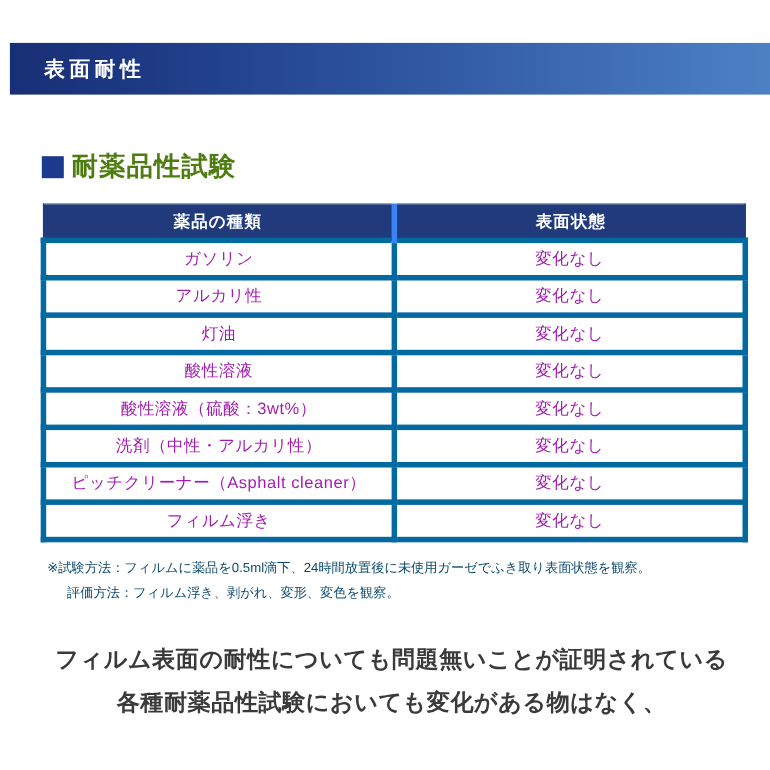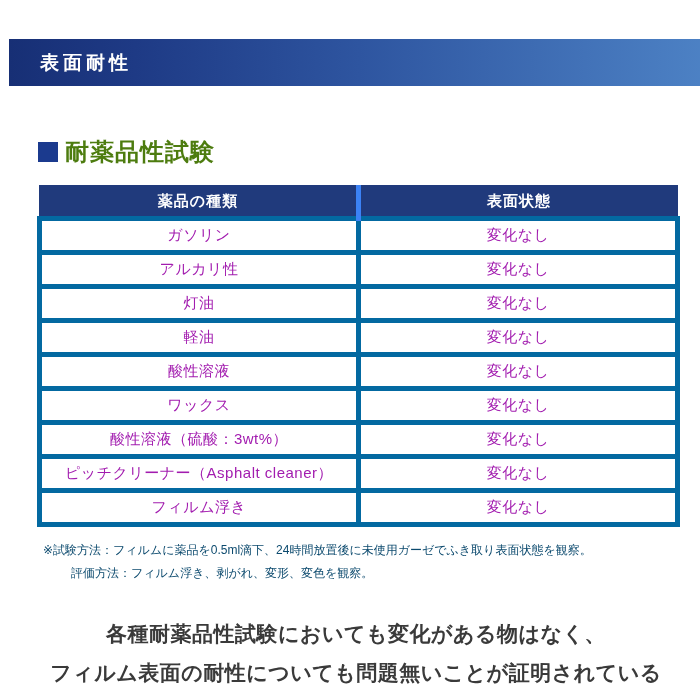--- a/index.html
+++ b/index.html
@@ -84,21 +84,21 @@
   }
 
   
   .footnotes {
     margin: 9px 0 0 28px;
     font-size: 12px;
     color: #0c4a6e;
     line-height: 17px;
   }
   .footnote-line2 {
-    margin-left: 28px;
+    margin-left: 18px;
   }
 
   
   .summary {
     margin-top: 23px;
     text-align: center;
     color: #3a3a3a;
     font-size: 21px;
     font-weight: 600;
     line-height: 33px;
@@ -133,49 +133,45 @@
         </tr>
         <tr>
           <td>アルカリ性</td>
           <td>変化なし</td>
         </tr>
         <tr>
           <td>灯油</td>
           <td>変化なし</td>
         </tr>
         <tr>
-          <td>軽油</td>
-          <td>変化なし</td>
-        </tr>
-        <tr>
           <td>酸性溶液</td>
           <td>変化なし</td>
         </tr>
         <tr>
-          <td>ワックス</td>
+          <td>酸性溶液（硫酸：3wt%）</td>
           <td>変化なし</td>
         </tr>
         <tr>
-          <td>酸性溶液（硫酸：3wt%）</td>
+          <td>洗剤（中性・アルカリ性）</td>
           <td>変化なし</td>
         </tr>
         <tr>
           <td>ピッチクリーナー（Asphalt cleaner）</td>
           <td>変化なし</td>
         </tr>
         <tr>
           <td>フィルム浮き</td>
           <td>変化なし</td>
         </tr>
       </tbody>
   </table>
 
   <div class="footnotes">
     <div class="footnote-line1">※試験方法：フィルムに薬品を0.5ml滴下、24時間放置後に未使用ガーゼでふき取り表面状態を観察。</div>
     <div class="footnote-line2">評価方法：フィルム浮き、剥がれ、変形、変色を観察。</div>
   </div>
 
   <div class="summary">
+    <div>フィルム表面の耐性についても問題無いことが証明されている</div>
     <div>各種耐薬品性試験においても変化がある物はなく、</div>
-    <div>フィルム表面の耐性についても問題無いことが証明されている</div>
   </div>
 
 </div>
 
 </body></html>

